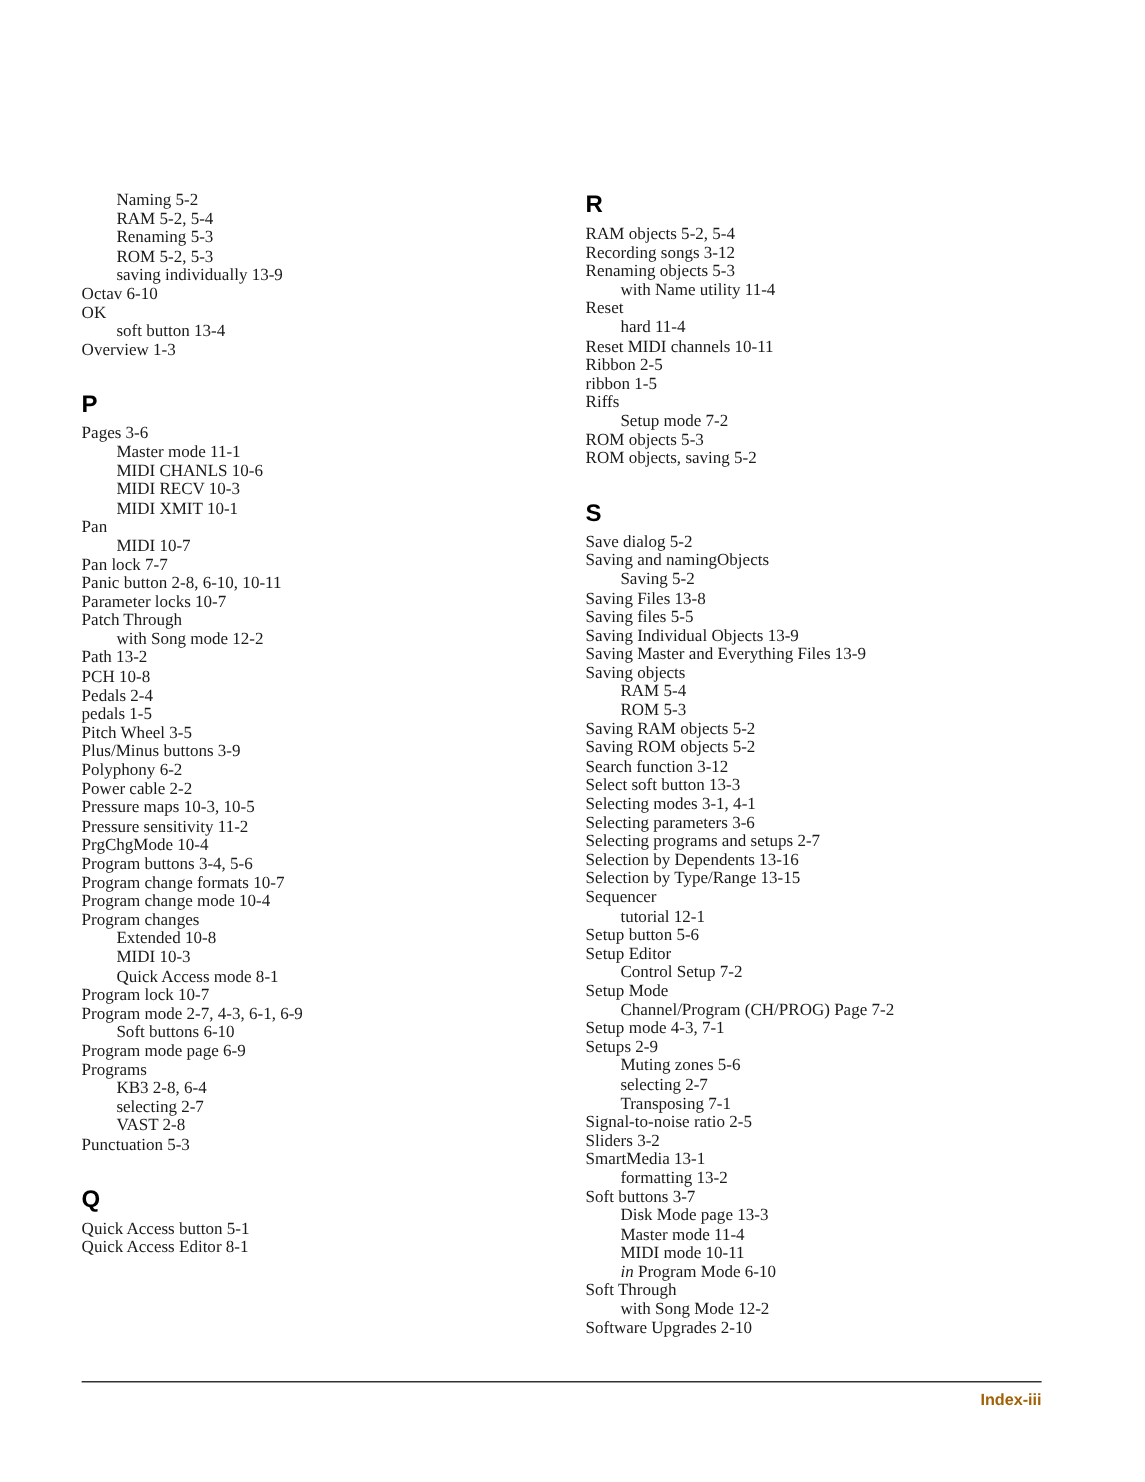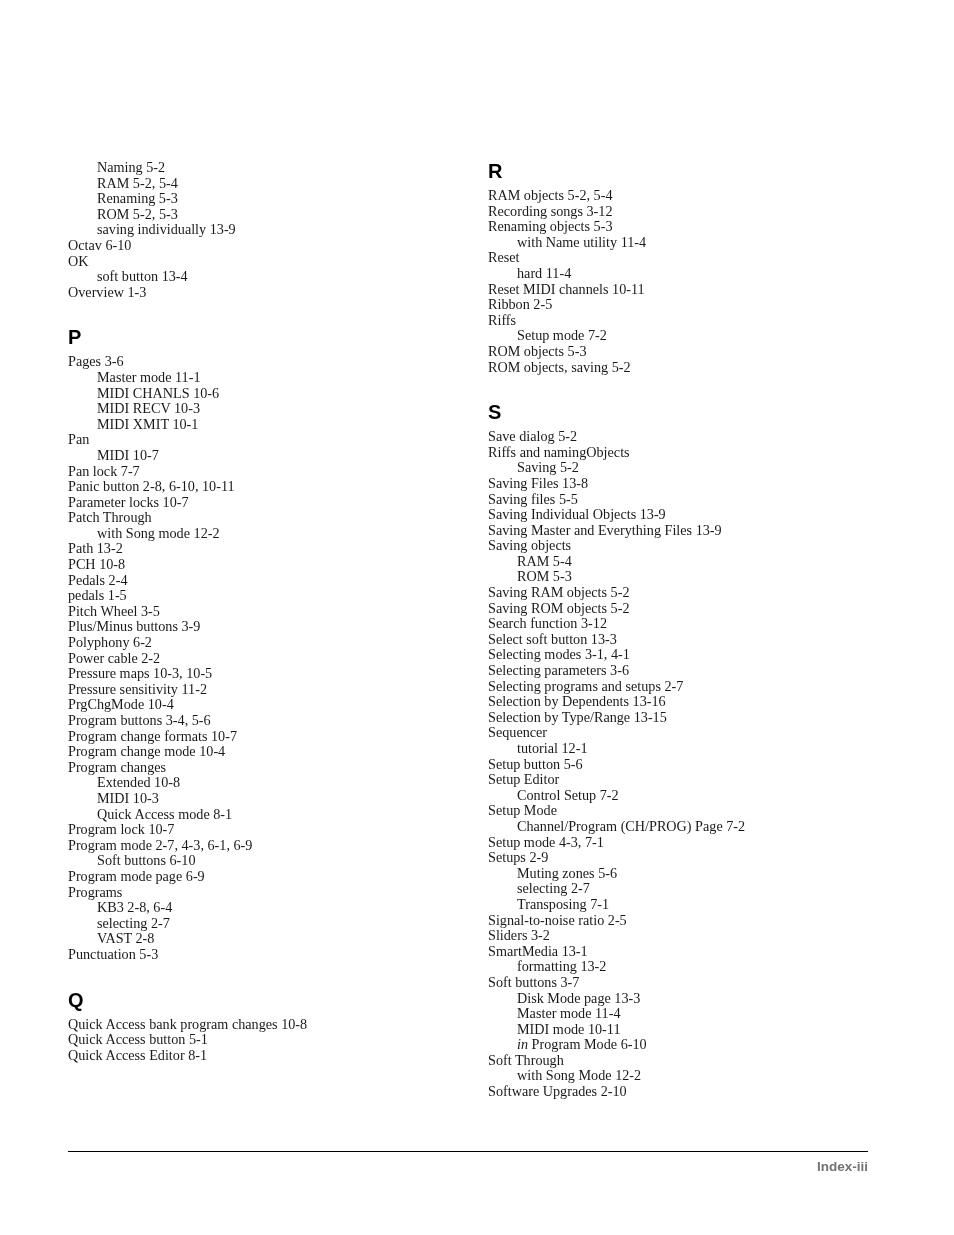--- a/index.html
+++ b/index.html
@@ -86,21 +86,21 @@
     border-top: 1.6px solid #000000;
   }
   .footer-label {
     position: absolute;
     right: 86px;
     top: 1159px;
     font-family: "Liberation Sans", "DejaVu Sans", sans-serif;
     font-weight: bold;
     font-size: 13.5px;
     line-height: 16px;
-    color: #737373;
+    color: #a16207;
     letter-spacing: 0px;
   }
 </style>
 </head>
 <body>
 
 <div class="page">
 
   <div class="columns">
     <div class="column left" id="col-left">
@@ -157,49 +157,49 @@
             <li class="entry lvl0">Programs</li>
             <li class="entry lvl1">KB3 2-8, 6-4</li>
             <li class="entry lvl1">selecting 2-7</li>
             <li class="entry lvl1">VAST 2-8</li>
             <li class="entry lvl0">Punctuation 5-3</li>
           </ul>
         </div>
         <div class="section">
           <div class="section-letter">Q</div>
           <ul class="entries">
-            <li class="entry lvl0">Quick Access bank program changes 10-8</li>
             <li class="entry lvl0">Quick Access button 5-1</li>
             <li class="entry lvl0">Quick Access Editor 8-1</li>
           </ul>
         </div>
       </div>
     <div class="column right" id="col-right">
         <div class="section">
           <div class="section-letter">R</div>
           <ul class="entries">
             <li class="entry lvl0">RAM objects 5-2, 5-4</li>
             <li class="entry lvl0">Recording songs 3-12</li>
             <li class="entry lvl0">Renaming objects 5-3</li>
             <li class="entry lvl1">with Name utility 11-4</li>
             <li class="entry lvl0">Reset</li>
             <li class="entry lvl1">hard 11-4</li>
             <li class="entry lvl0">Reset MIDI channels 10-11</li>
             <li class="entry lvl0">Ribbon 2-5</li>
+            <li class="entry lvl0">ribbon 1-5</li>
             <li class="entry lvl0">Riffs</li>
             <li class="entry lvl1">Setup mode 7-2</li>
             <li class="entry lvl0">ROM objects 5-3</li>
             <li class="entry lvl0">ROM objects, saving 5-2</li>
           </ul>
         </div>
         <div class="section">
           <div class="section-letter">S</div>
           <ul class="entries">
             <li class="entry lvl0">Save dialog 5-2</li>
-            <li class="entry lvl0">Riffs and namingObjects</li>
+            <li class="entry lvl0">Saving and namingObjects</li>
             <li class="entry lvl1">Saving 5-2</li>
             <li class="entry lvl0">Saving Files 13-8</li>
             <li class="entry lvl0">Saving files 5-5</li>
             <li class="entry lvl0">Saving Individual Objects 13-9</li>
             <li class="entry lvl0">Saving Master and Everything Files 13-9</li>
             <li class="entry lvl0">Saving objects</li>
             <li class="entry lvl1">RAM 5-4</li>
             <li class="entry lvl1">ROM 5-3</li>
             <li class="entry lvl0">Saving RAM objects 5-2</li>
             <li class="entry lvl0">Saving ROM objects 5-2</li>

